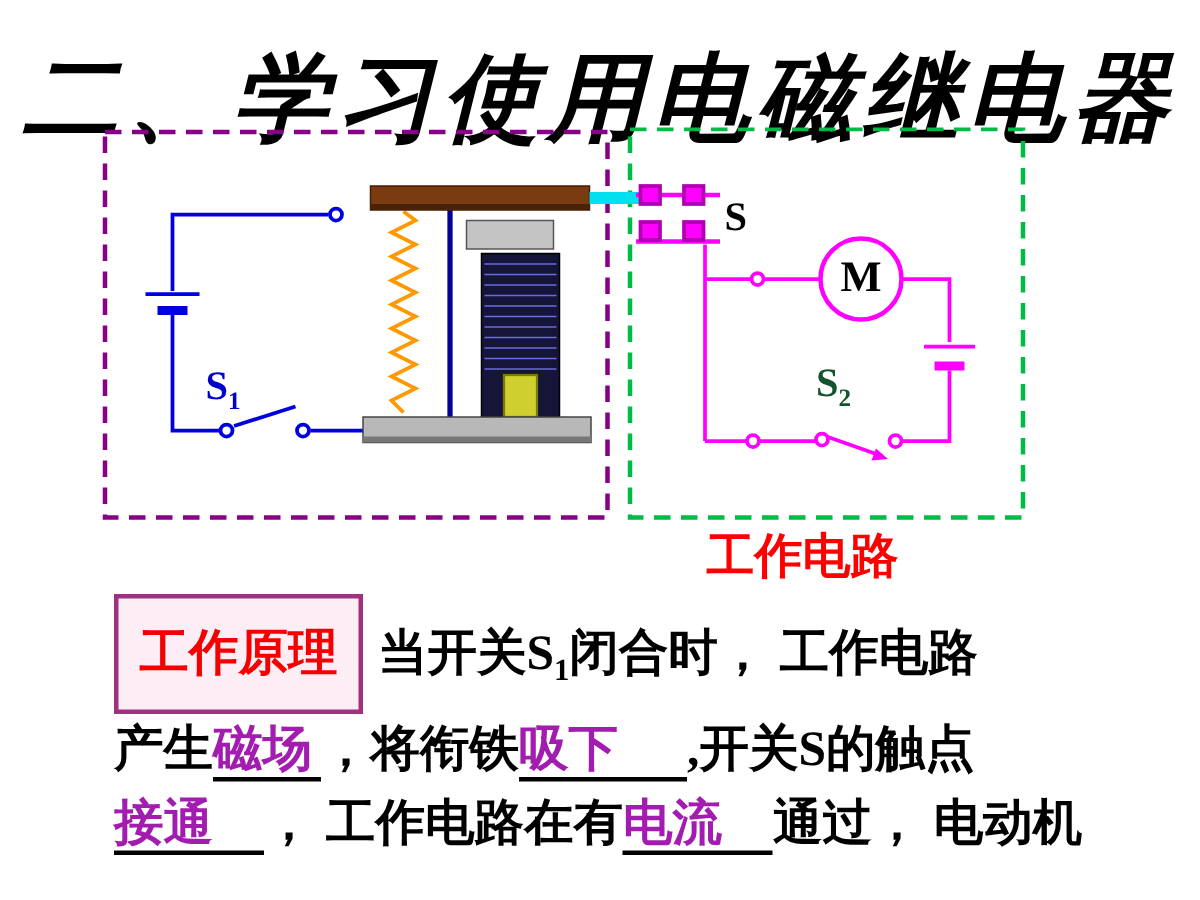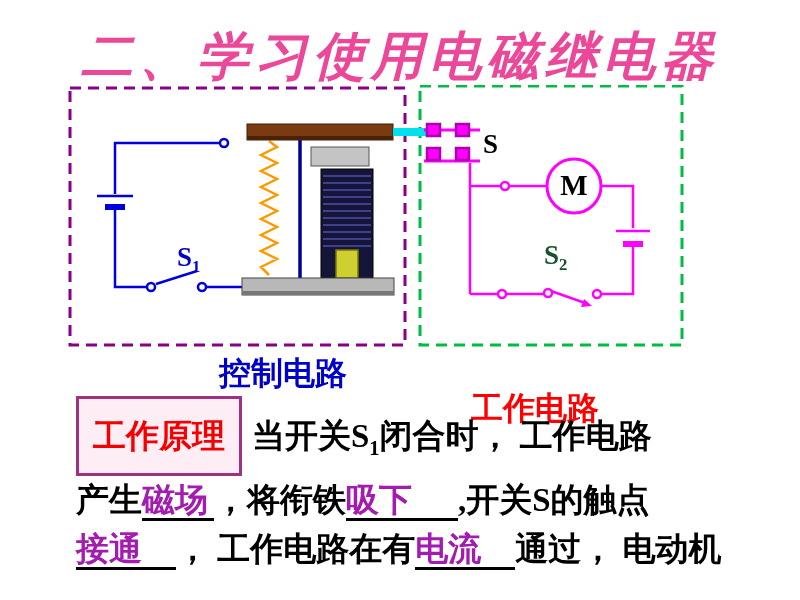--- a/index.html
+++ b/index.html
@@ -1,31 +1,31 @@
 <!DOCTYPE html>
 <html><head>
 <meta charset="utf-8">
 <style>
   html,body{margin:0;padding:0;}
   body{width:800px;height:600px;background:#ffffff;overflow:hidden;
        font-family:"Liberation Serif","DejaVu Serif",serif;}
   .slide{position:relative;width:800px;height:600px;background:#fff;}
 
   .title{position:absolute;top:22px;left:0;width:100%;text-align:center;
-         font-size:52px;font-weight:bold;color:#ec4899;letter-spacing:6px;
+         font-size:64px;font-weight:bold;color:#000000;letter-spacing:6px;
          font-style:italic;}
 
   .diagram-svg{position:absolute;top:85px;left:0;}
 
   .diag-label{position:absolute;font-size:32px;font-weight:bold;}
   .label-control{top:352px;left:219px;color:#0000cc;}
-  .label-work{top:349px;left:471px;color:#ff0000;margin-top:38px;}
+  .label-work{top:349px;left:471px;color:#ff0000;}
 
   .s-label{position:absolute;font-weight:bold;font-size:27px;}
-  .s1{top:242px;left:137px;color:#0000cc;margin-left:40px;}
+  .s1{top:242px;left:137px;color:#0000cc;}
   .sc{top:129px;left:483px;color:#000;}
   .s2{top:240px;left:544px;color:#14532d;}
   .m-label{position:absolute;top:169px;left:554px;width:40px;text-align:center;
            font-size:29px;font-weight:bold;color:#000;}
   sub{font-size:0.62em;}
 
   .principle{position:absolute;top:396px;left:76px;width:700px;
              font-size:33px;line-height:49px;font-weight:bold;color:#000;}
   .pr-box{display:inline-block;border:3px solid #a03080;background:#fdeef6;
           color:#f50000;padding:17px 14px;margin-right:10px;line-height:40px;}
@@ -125,21 +125,20 @@
       <line x1="544" y1="209" x2="470" y2="209"></line>
       <circle cx="502" cy="209" r="4" fill="#fff"></circle>
     </g>
   </svg>
 
   <div class="s-label s1"><span>S</span><sub>1</sub></div>
   <div class="s-label sc">S</div>
   <div class="s-label s2"><span>S</span><sub>2</sub></div>
   <div class="m-label">M</div>
 
-  <div class="diag-label label-control">控制电路</div>
   <div class="diag-label label-work">工作电路</div>
 
   <div class="principle">
     <span class="pr-box"><span>工作原理</span></span><span>当开关S</span><sub>1</sub><span>闭合时， 工作电路</span><br>
     <span>产生</span><span class="ans pad0">磁场</span><span>，将衔铁</span><span class="ans pad40">吸下</span><span>,开关S的触点</span><br>
     <span class="ans pad30">接通</span><span>， 工作电路在有</span><span class="ans pad30">电流</span><span>通过， 电动机</span><br>
   </div>
 
 </div>
 

